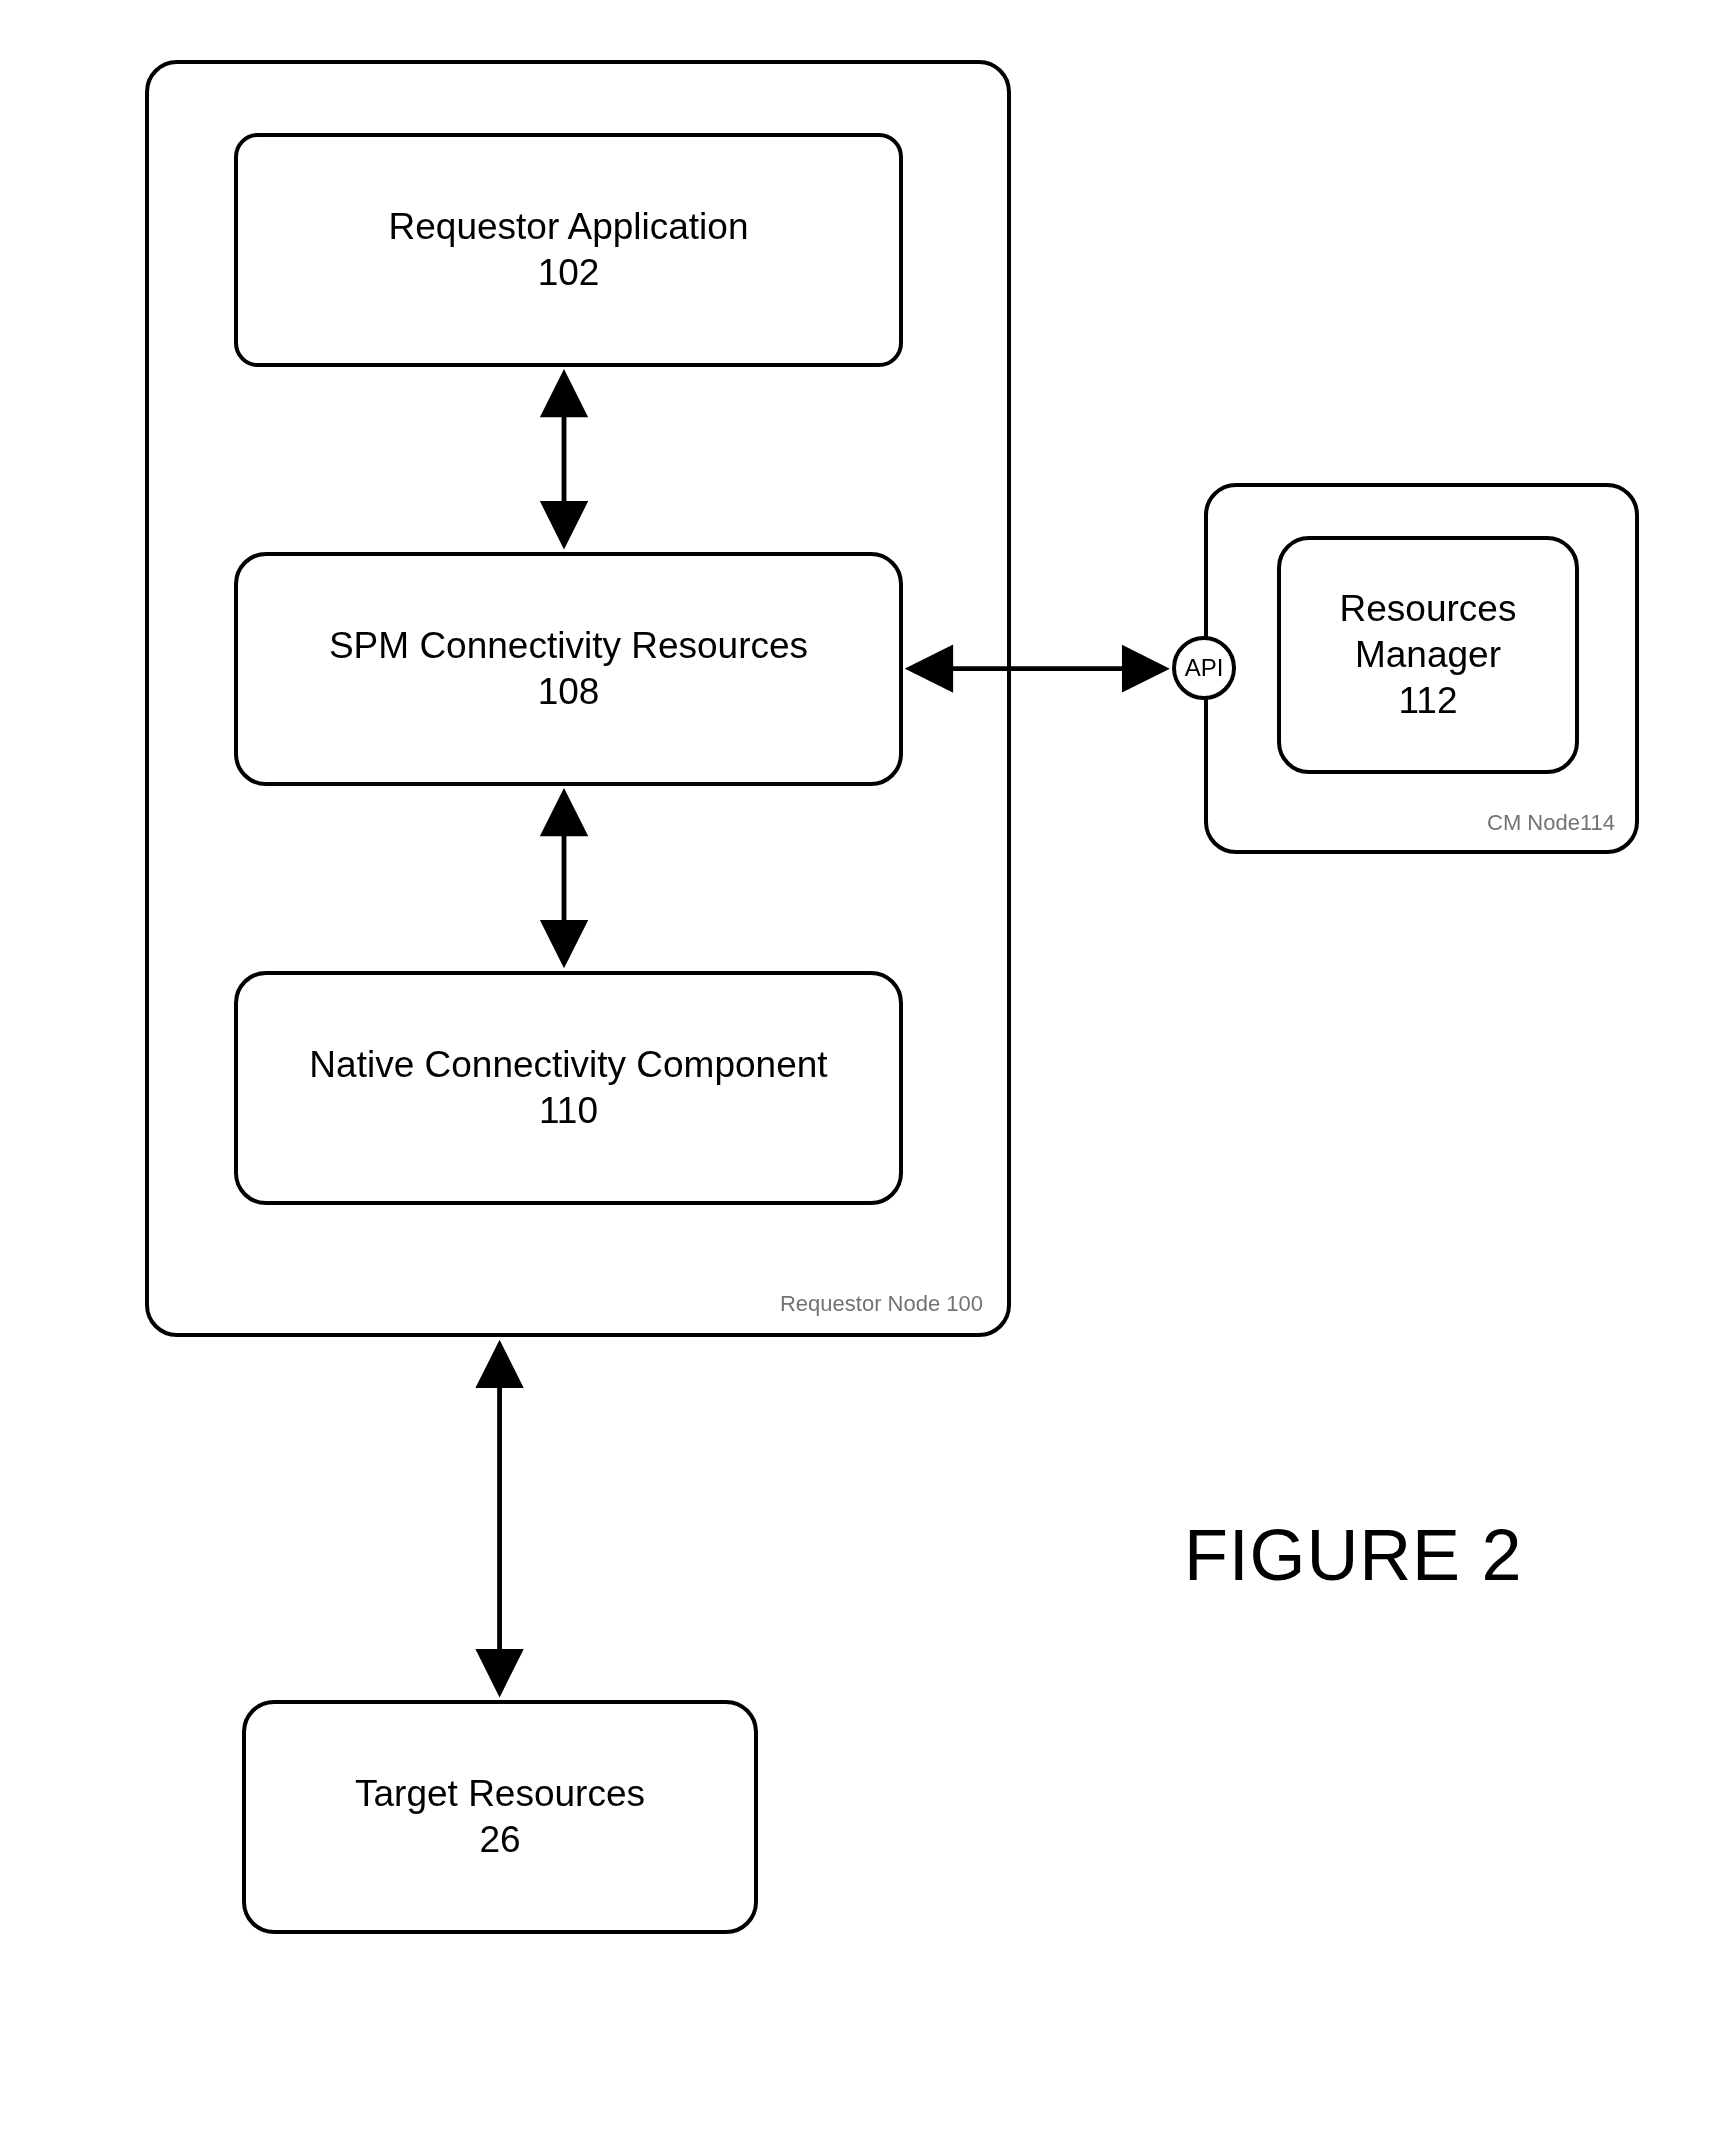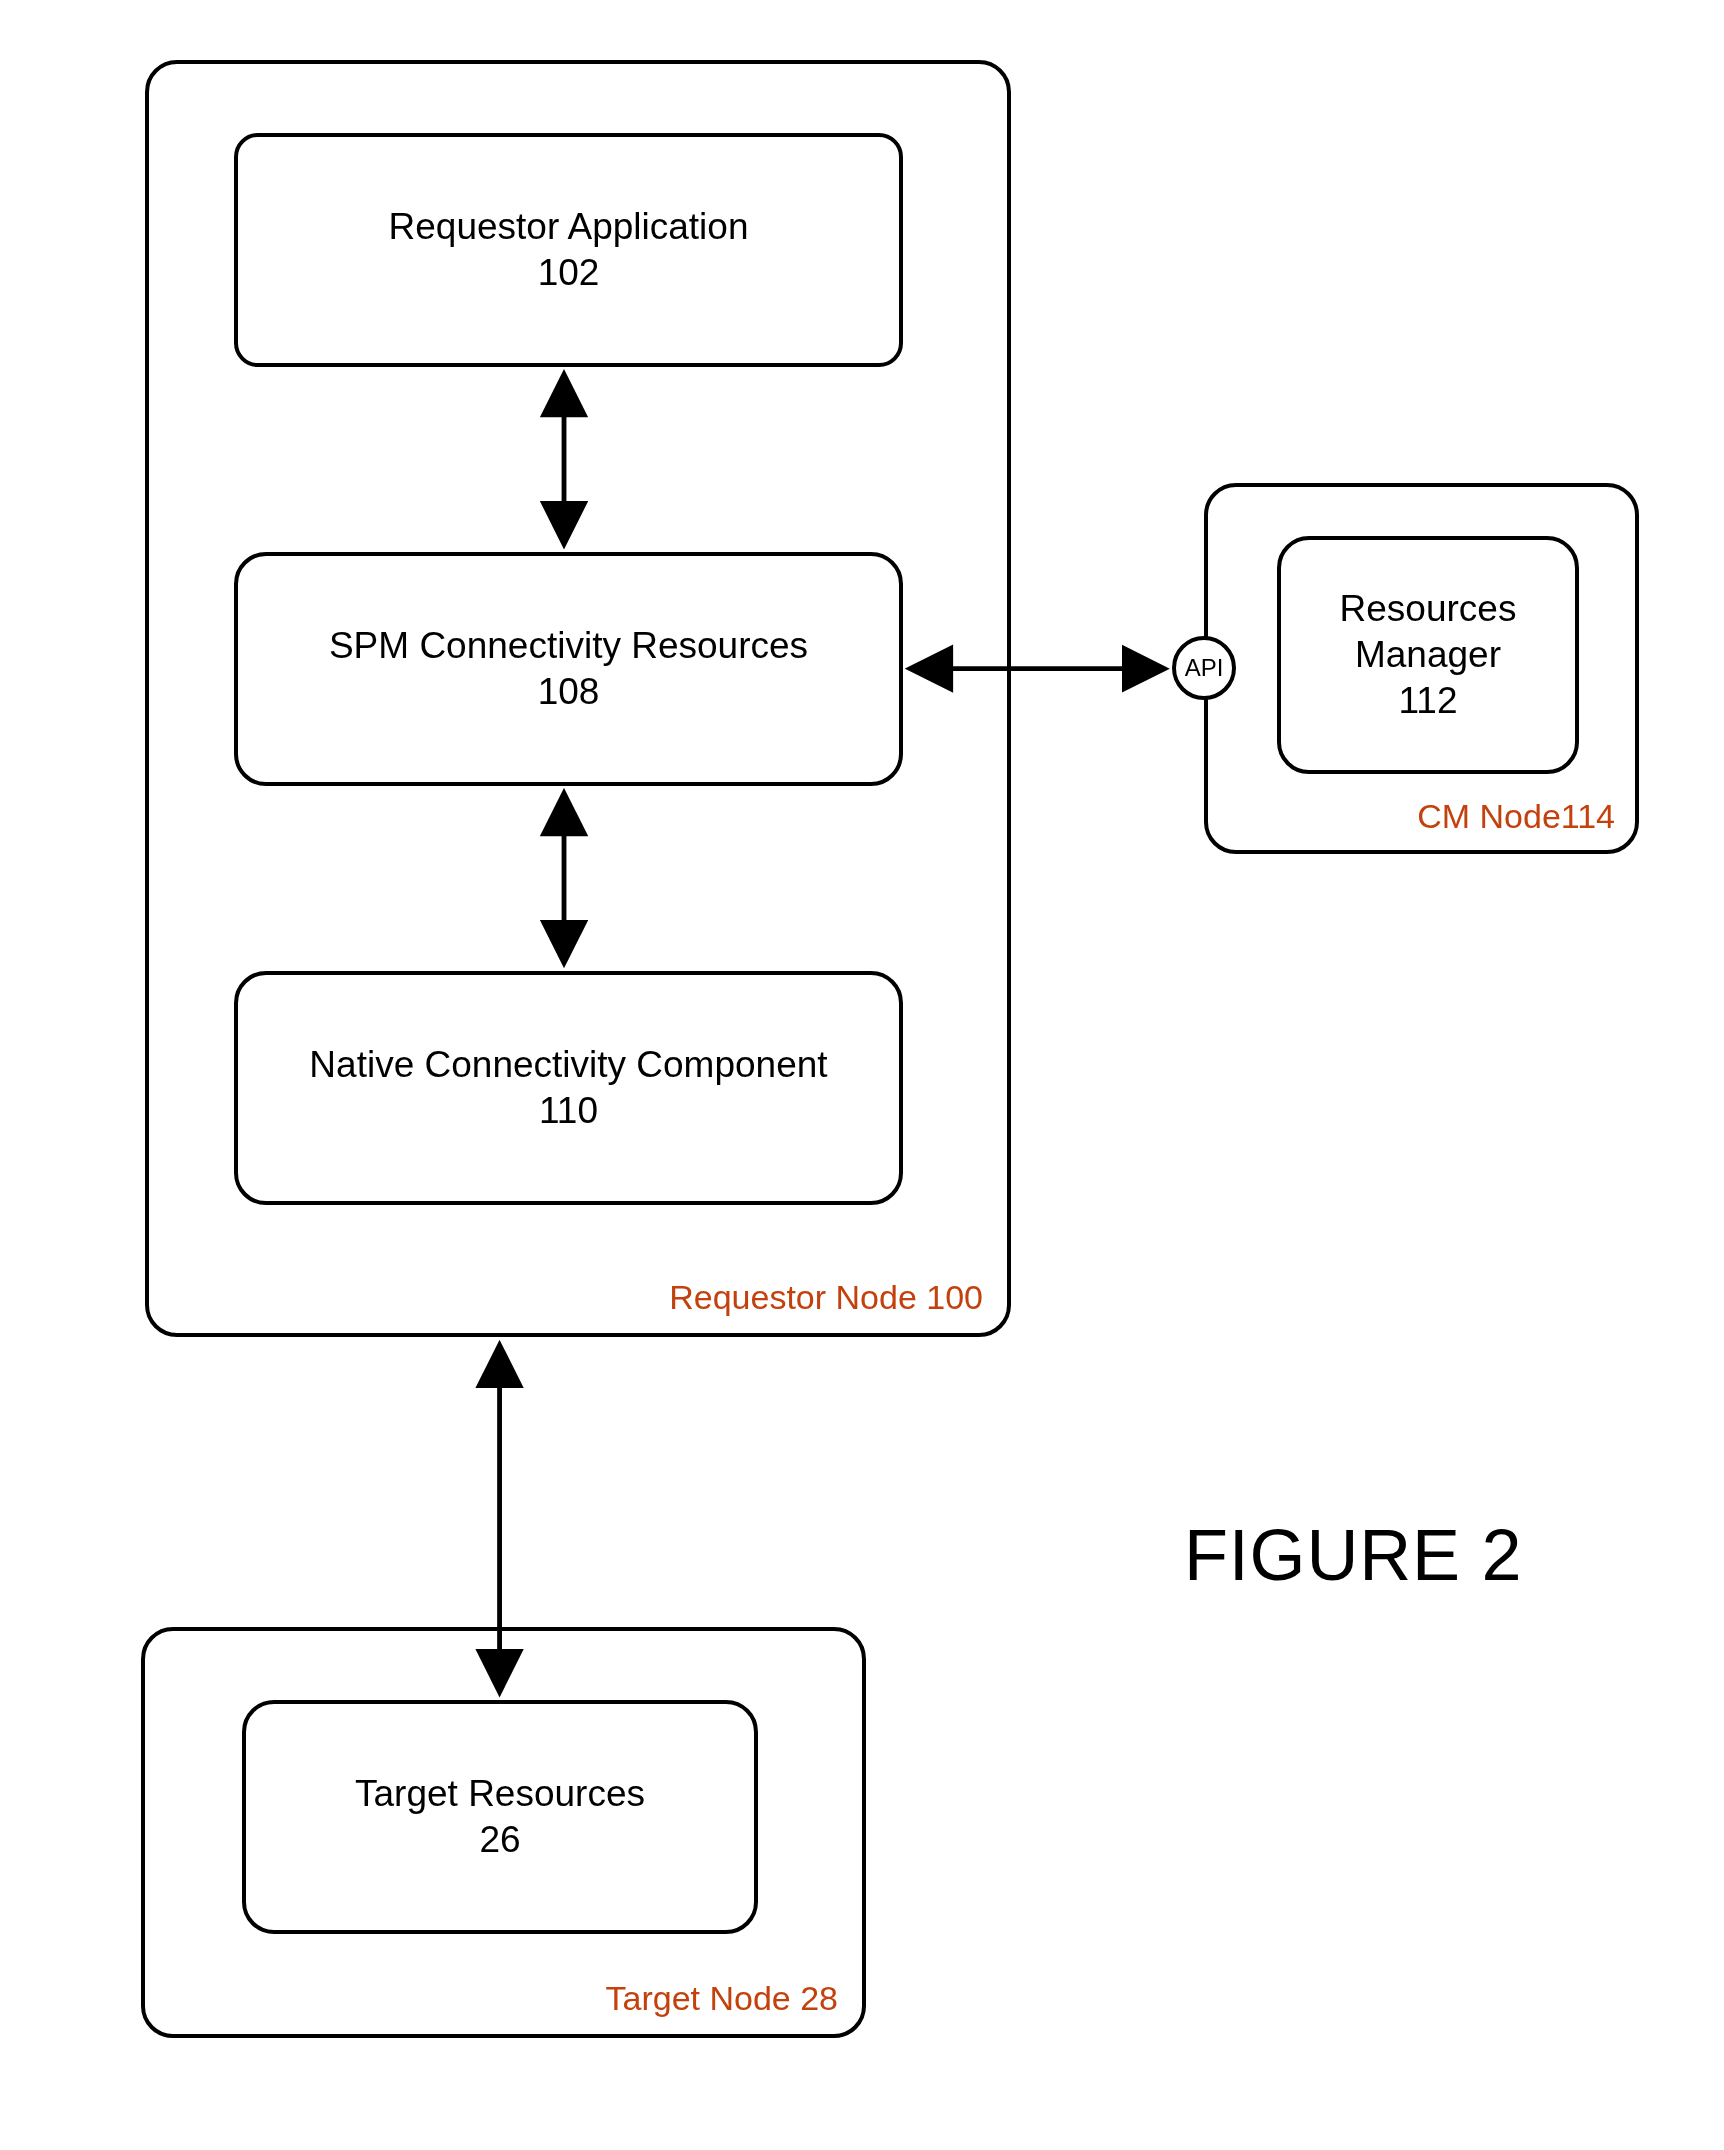--- a/index.html
+++ b/index.html
@@ -15,22 +15,22 @@
     background: #fff;
   }
   .node-outer {
     position: absolute;
     border: 4.8px solid #000;
     border-radius: 32px;
     box-sizing: border-box;
   }
   .node-label {
     position: absolute;
-    font-size: 34px;
-    color: #c2410c;
+    font-size: 22px;
+    color: #737373;
     white-space: nowrap;
   }
   .inner-box {
     position: absolute;
     border: 4.8px solid #000;
     border-radius: 32px;
     box-sizing: border-box;
     display: flex;
     flex-direction: column;
     align-items: center;
@@ -104,23 +104,20 @@
   <div class="inner-box" style="left:1277px; top:536px; width:302px; height:238px;">
     <div class="inner-title" style="white-space:pre-line;">Resources
 Manager</div>
     <div class="inner-num">112</div>
   </div>
 
   <div class="api-circle" style="left:1172px; top:636px;">
     <span>API</span>
   </div>
 
-  <div class="node-outer" style="left:141px; top:1627px; width:725px; height:411px;">
-    <span class="node-label" style="right:24px; bottom:16px;">Target Node 28</span>
-  </div>
 
   <div class="inner-box" style="left:242px; top:1700px; width:516px; height:234px;">
     <div class="inner-title">Target Resources</div>
     <div class="inner-num">26</div>
   </div>
 
   <div class="figure-label" style="left:1184px; top:1514px;">FIGURE 2</div>
 
   <svg class="connectors" viewBox="0 0 2141 2670">
     <defs>

